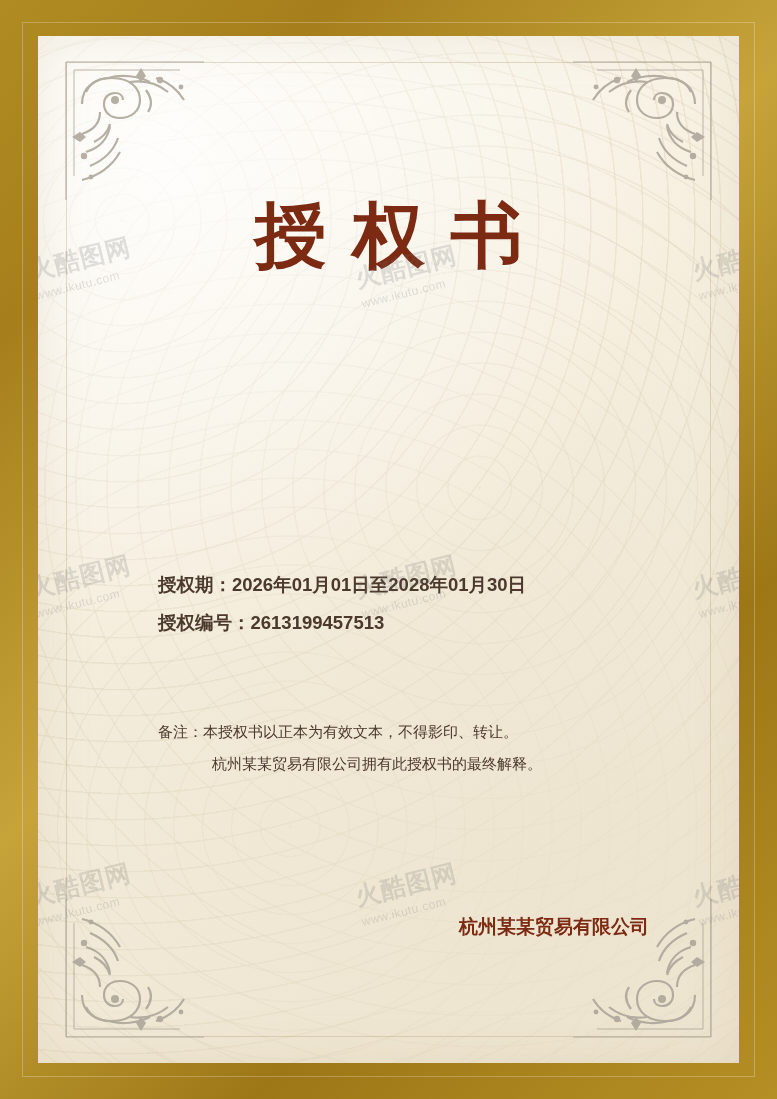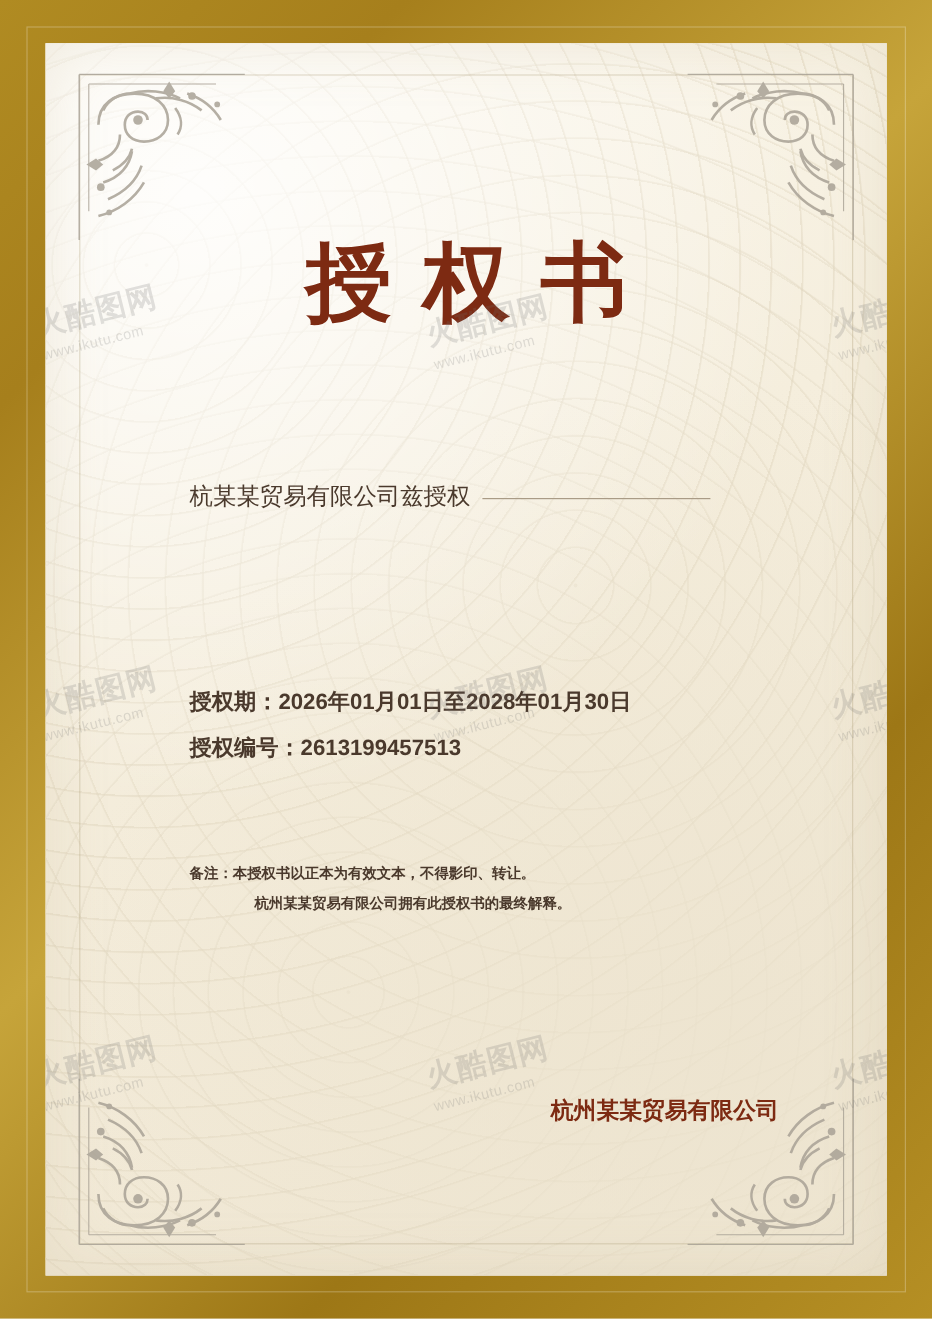--- a/index.html
+++ b/index.html
@@ -136,23 +136,22 @@
     line-height: 2.05;
     font-weight: bold;
   }
 
   .note-block {
     position: absolute;
     left: 120px;
     right: 84px;
     top: 680px;
     color: #4a392c;
-    font-size: 12px;
+    font-size: 15px;
     line-height: 2.1;
-    font-weight: bold;
   }
   .note-line-2 { padding-left: 54px; }
 
   .signature-block {
     position: absolute;
     right: 90px;
     bottom: 118px;
     color: #7d2a12;
     font-size: 19px;
     font-weight: bold;
@@ -309,24 +308,20 @@
           <circle cx="31" cy="121" r="2.4"></circle>
           <path d="M76 20 l5 -8 l5 8 l-5 6 z"></path>
           <path d="M20 76 l-8 5 l8 5 l6 -5 z"></path>
         </g>
       </svg>
     </div>
 
     <div class="title">授权书</div>
 
     <div class="body-block">
-      <div class="line-grantee">
-        <span class="grantee-text">杭某某贸易有限公司兹授权</span>
-        <span class="grantee-rule"></span>
-      </div>
     </div>
 
     <div class="meta-block">
       <div>授权期：2026年01月01日至2028年01月30日</div>
       <div>授权编号：2613199457513</div>
     </div>
 
     <div class="note-block">
       <div>备注：本授权书以正本为有效文本，不得影印、转让。</div>
       <div class="note-line-2">杭州某某贸易有限公司拥有此授权书的最终解释。</div>

